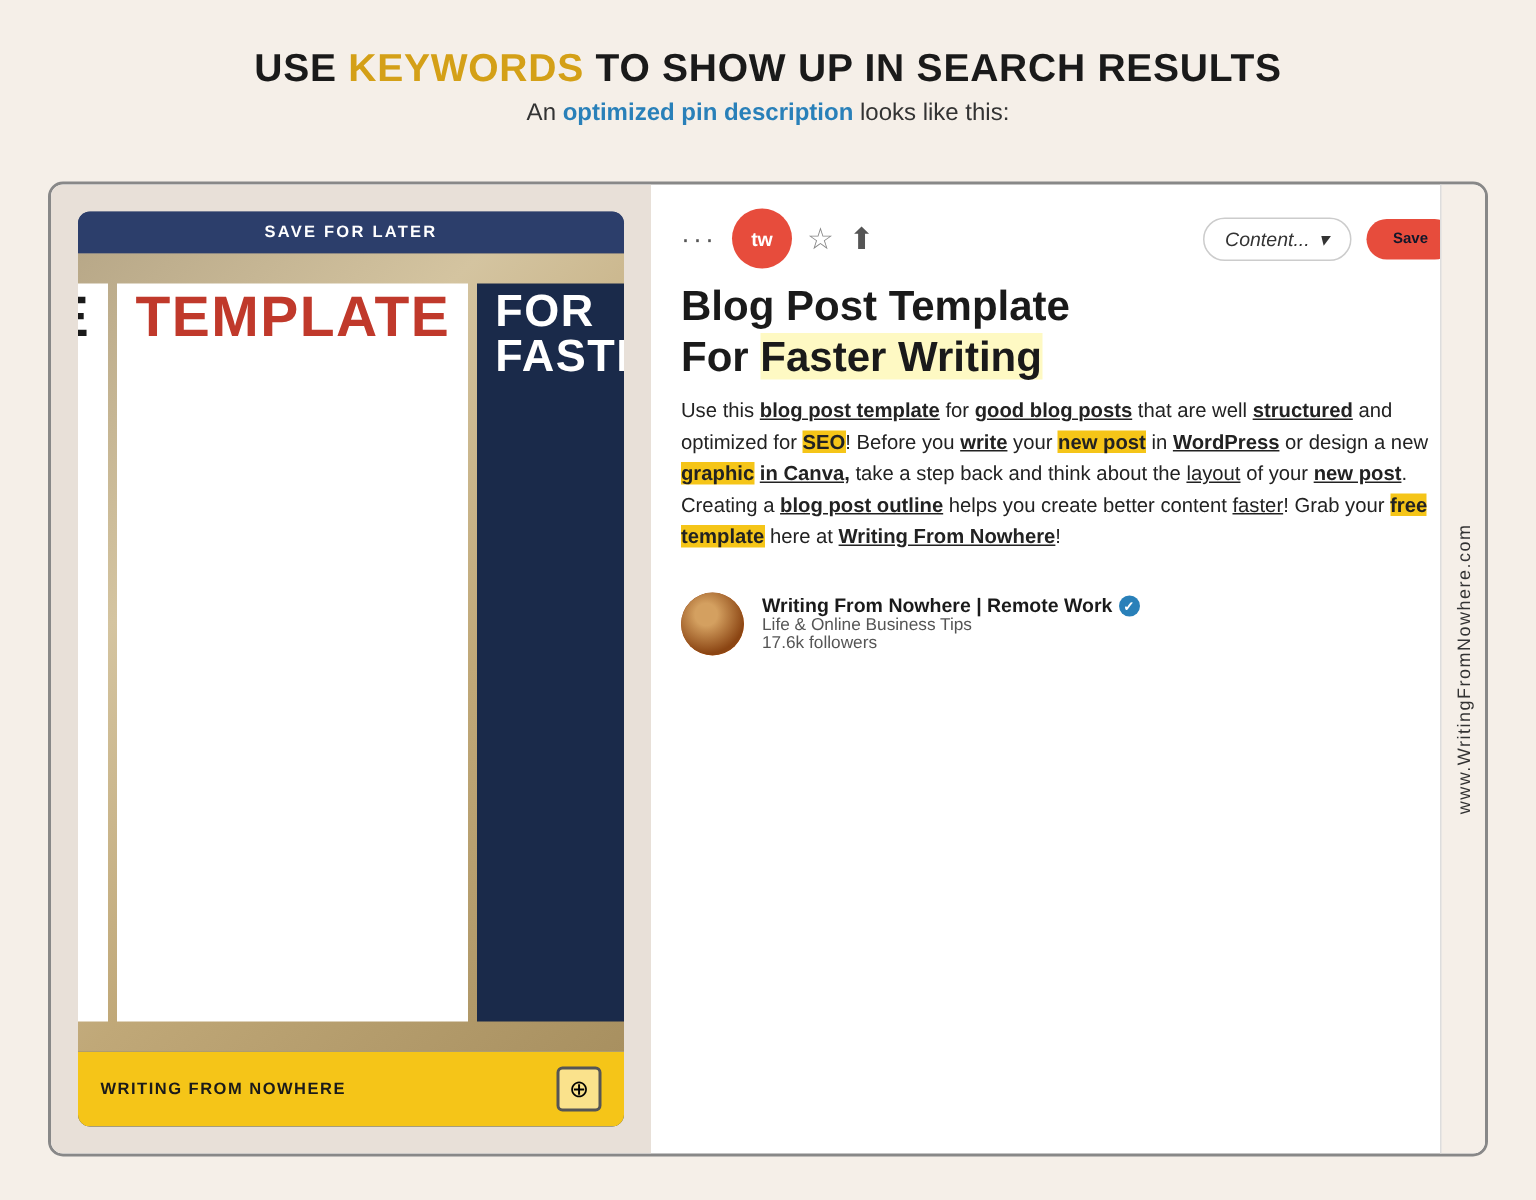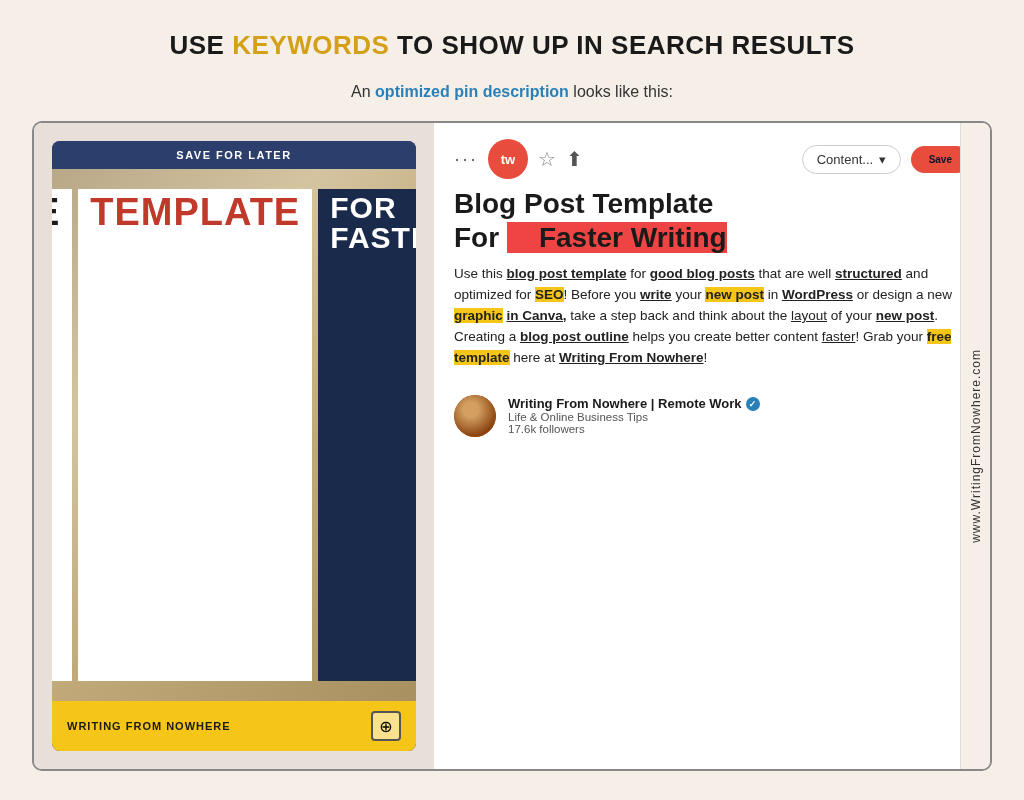--- a/index.html
+++ b/index.html
@@ -14,31 +14,31 @@
       align-items: center;
       padding: 30px 40px 20px;
     }
 
     .header-title {
       font-size: 26px;
       font-weight: 900;
       color: #1a1a1a;
       text-align: center;
       letter-spacing: 0.5px;
-      margin-bottom: 22px;
+      margin-bottom: 6px;
     }
     .header-title .keyword {
       color: #d4a017;
     }
 
     .subtitle {
       font-size: 16px;
       color: #333;
       text-align: center;
-      margin-bottom: 20px;
+      margin-bottom: 36px;
     }
     .subtitle .optimized {
       color: #2980b9;
       font-weight: bold;
     }
 
     .main-container {
       border: 2px solid #888;
       border-radius: 10px;
       background: #fff;
@@ -214,20 +214,21 @@
 
     .content-dropdown {
       border: 1px solid #ccc;
       border-radius: 20px;
       padding: 6px 14px;
       font-size: 13px;
       color: #333;
       display: flex;
       align-items: center;
       gap: 6px;
+      font-style: italic;
     }
 
     .save-btn {
       background: #e74c3c;
       color: #0f172a;
       border: none;
       border-radius: 20px;
       padding: 8px 18px;
       font-size: 10px;
       font-weight: bold;
@@ -243,23 +244,22 @@
 
     .pin-title-large {
       font-size: 28px;
       font-weight: 900;
       color: #1a1a1a;
       line-height: 1.2;
       margin-bottom: 10px;
     }
 
     .pin-title-large .highlighted {
-      background: #ef4444;
+      background: #fef9c3;
       display: inline;
-      padding-left: 32px;
     }
 
     .description-text {
       font-size: 13.5px;
       color: #222;
       line-height: 1.55;
     }
 
     .description-text .bold-underline {
       font-weight: bold;

